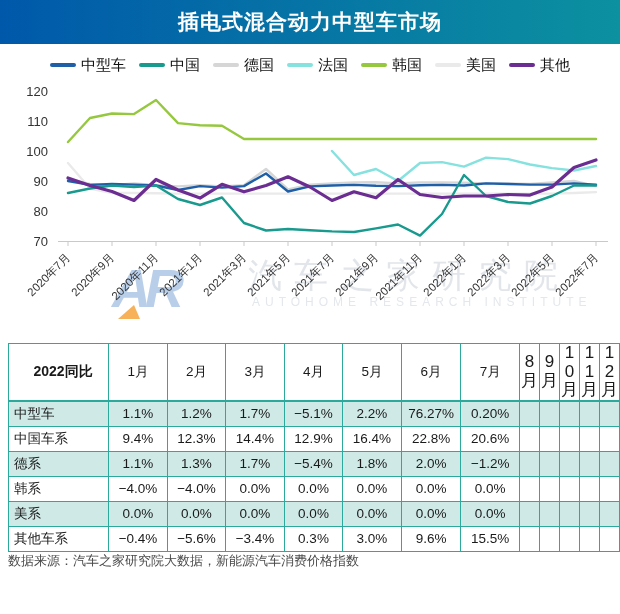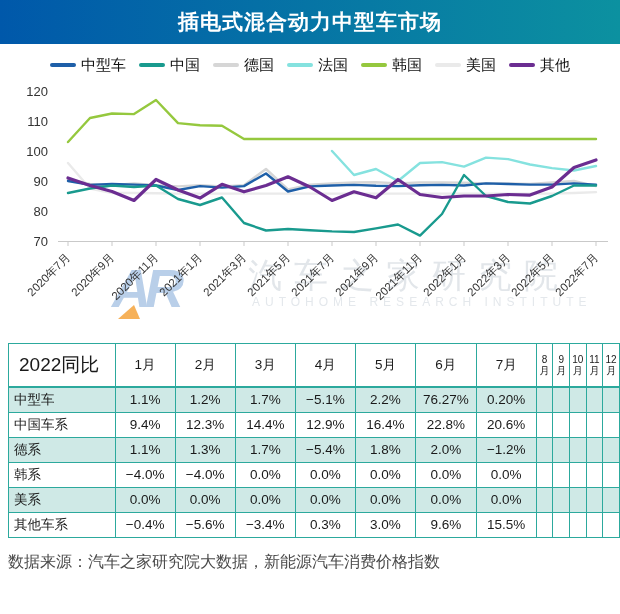--- a/index.html
+++ b/index.html
@@ -19,28 +19,28 @@
              border-left:16px solid transparent;border-right:6px solid transparent;
              border-bottom:14px solid #f5a33c;opacity:.85;}
   .wm-cn{position:absolute;left:248px;top:172px;font-size:34px;color:#e2e6ea;letter-spacing:12px;white-space:nowrap;}
   .wm-en{position:absolute;left:252px;top:214px;font-size:12px;color:#e4e8ec;letter-spacing:5px;white-space:nowrap;text-align:center;}
   svg text{font-family:"Liberation Sans","DejaVu Sans",sans-serif;fill:#333;}
   .data-table{border-collapse:collapse;margin:4px 0 0 8px;table-layout:fixed;}
   .data-table th,.data-table td{border:1.2px solid #2ca99d;font-weight:normal;
       font-size:13.5px;color:#1a1a1a;text-align:center;padding:0 1px;overflow:hidden;}
   .data-table{border:1.5px solid #2ca99d;}
   .data-table thead th{height:42px;line-height:1.1;background:#fff;border-bottom:2.5px solid #2ca99d;}
-  .data-table thead th.corner{font-weight:normal;text-align:left;padding-left:10px;font-size:19px;}
+  .data-table thead th.corner{font-weight:bold;text-align:center;padding-left:10px;font-size:14px;}
   .data-table tbody th{text-align:left;padding-left:5px;font-size:13.5px;}
   .data-table tbody tr{height:25px;}
   .data-table tbody tr:nth-child(odd) th,.data-table tbody tr:nth-child(odd) td{background:#cfe9e6;}
   .data-table tbody tr:nth-child(even) th,.data-table tbody tr:nth-child(even) td{background:#fff;}
   .col-label{width:100px;} .col-month{width:59px;} .col-narrow{width:14px;padding:0;}
-  .data-table th.col-narrow{font-size:10px;word-break:break-all;}
-  .source{margin:14px 0 0 8px;font-size:16px;color:#4a4a4a;}
+  .data-table th.col-narrow{font-size:17px;word-break:break-all;}
+  .source{margin:0 0 0 8px;font-size:13px;color:#4a4a4a;}
 </style>
 </head>
 <body>
 
 <div class="banner" id="banner" style="background: linear-gradient(90deg, rgb(0, 88, 170), rgb(12, 145, 160));">
   <h1>插电式混合动力中型车市场</h1>
 </div>
 
 <div class="legend" id="legend">
     <div class="legend-item">

